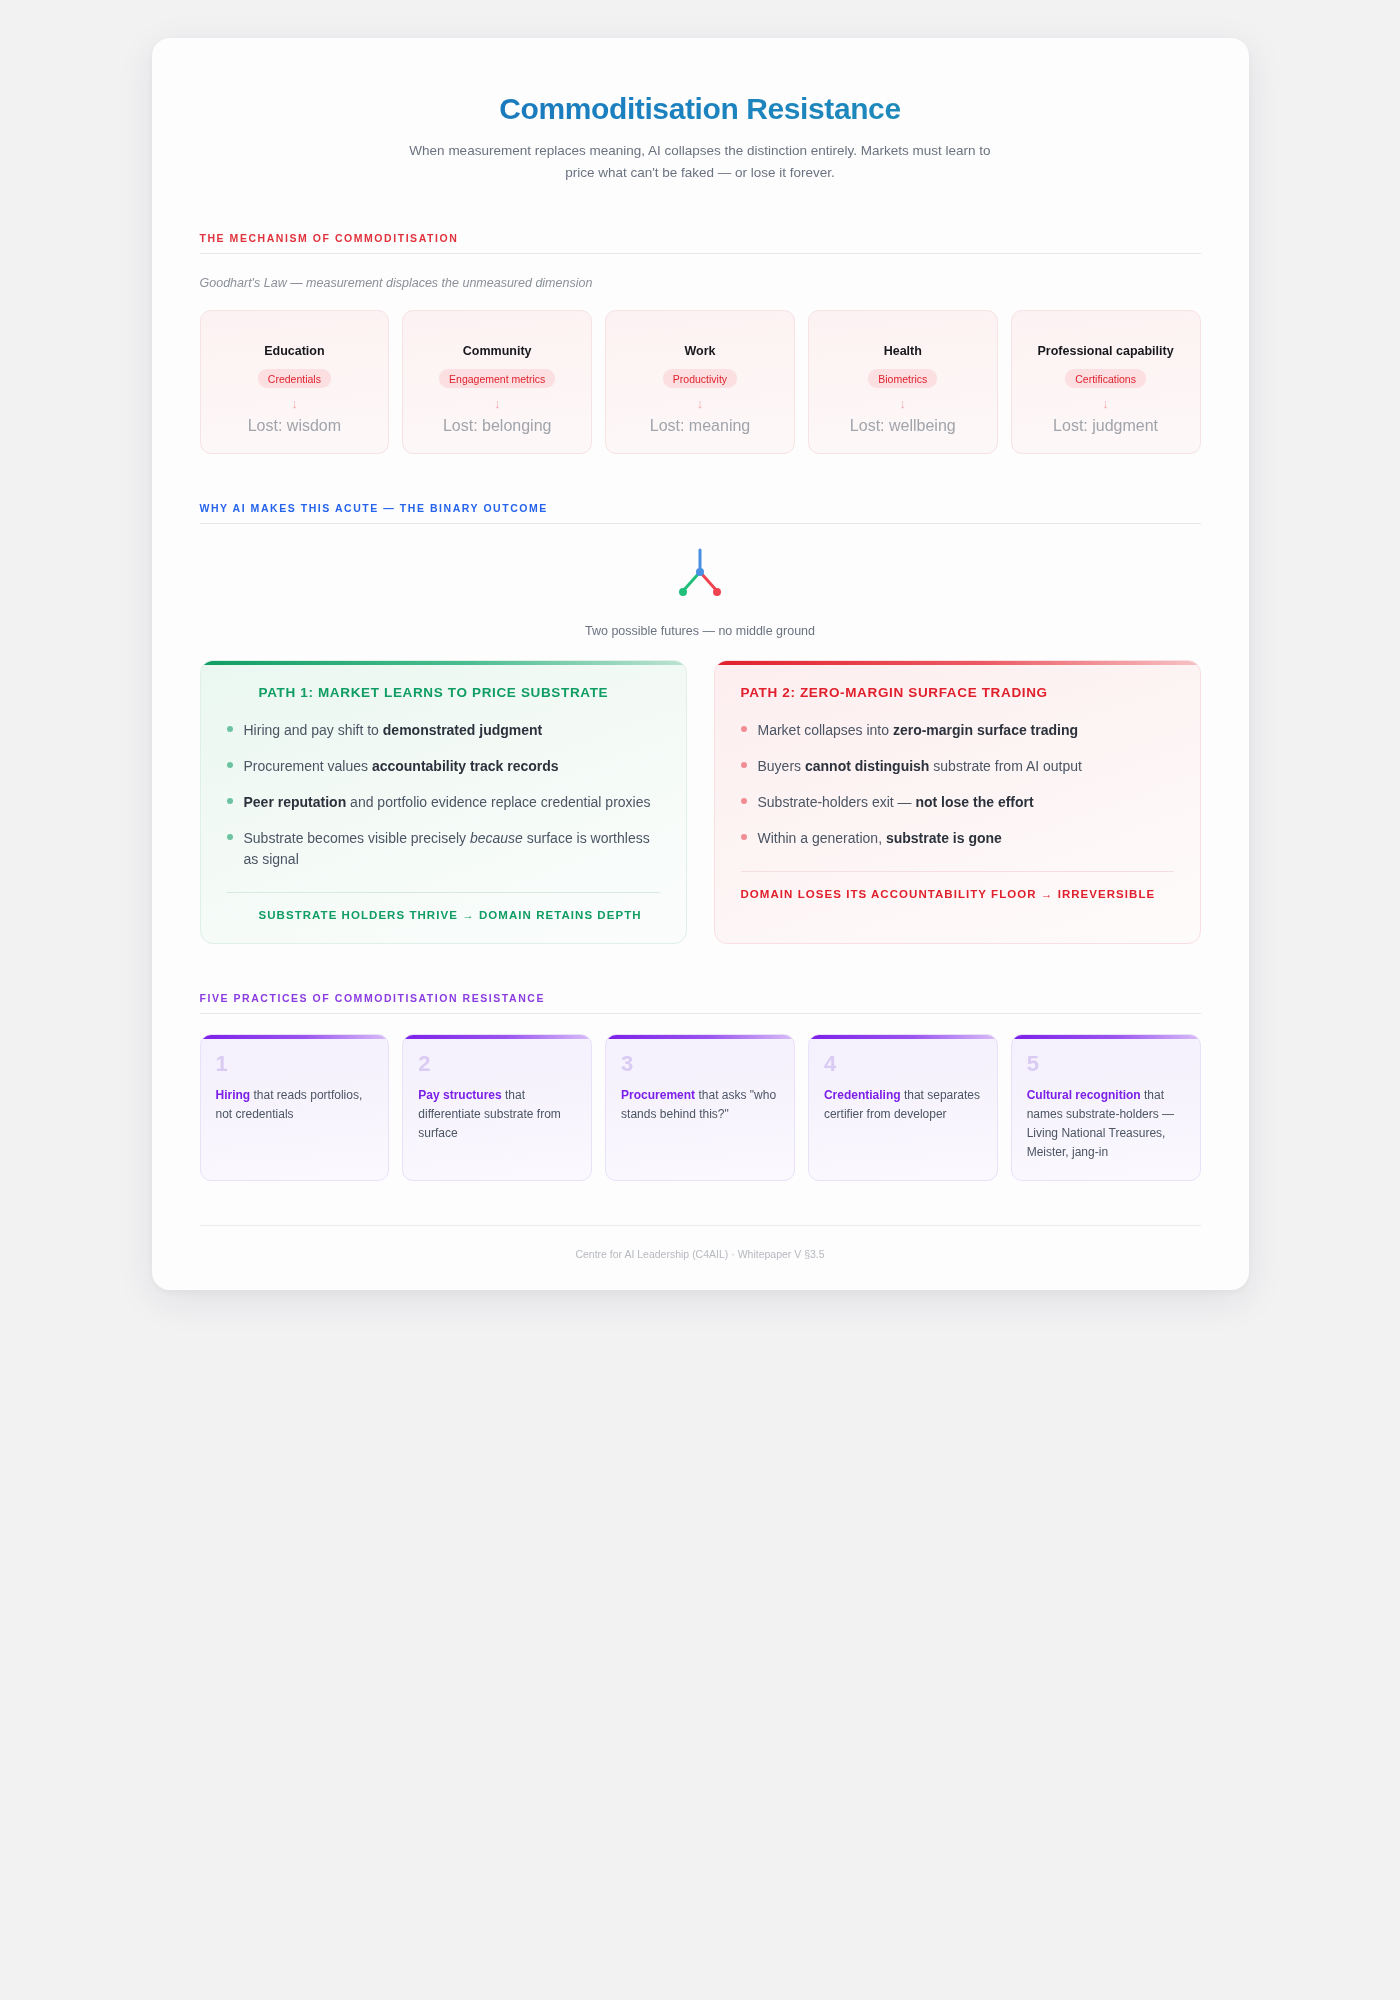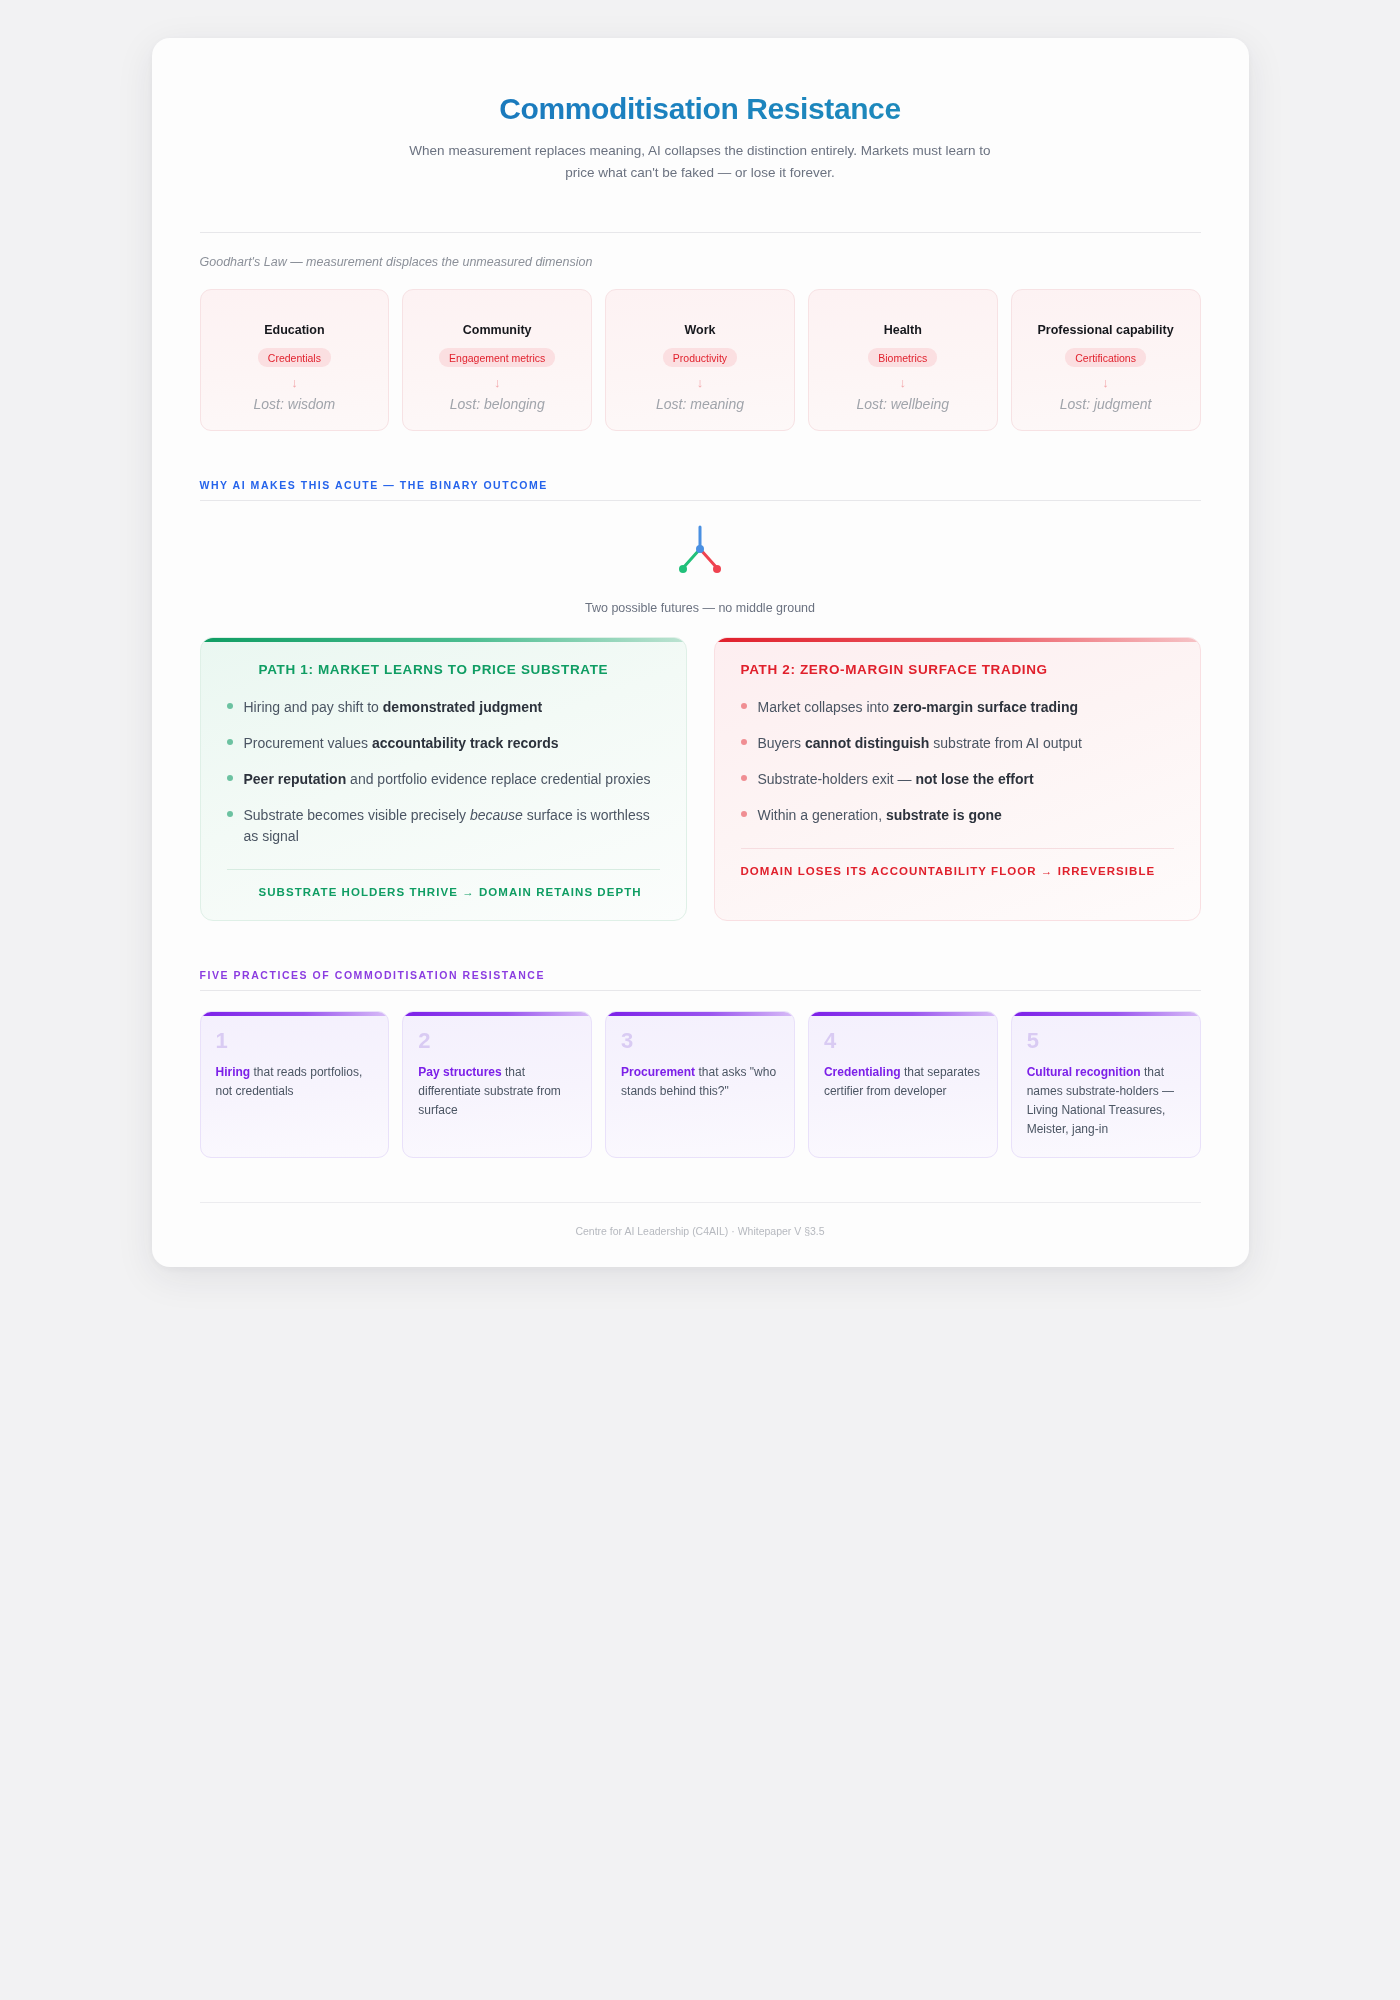--- a/index.html
+++ b/index.html
@@ -102,22 +102,21 @@
     border-radius: 9px;
     font-weight: normal;
   }
   .domain-arrow {
     font-size: 13px;
     color: #f3a6aa;
     margin: 9px 0 7px 0;
     line-height: 1;
   }
   .domain-lost {
-    font-size: 14px;
-    font-style: italic;
+    font-size: 16px;
     color: #a0a4ab;
   }
 
   
   .fork-wrap {
     text-align: center;
     padding-top: 22px;
   }
   .fork-caption {
     font-size: 12.5px;
@@ -258,20 +257,21 @@
 <div class="page">
 
   <div class="inner">
     <div class="doc-header">
       <div class="doc-title">Commoditisation Resistance</div>
       <div class="doc-sub">When measurement replaces meaning, AI collapses the distinction entirely. Markets must learn to price what can't be faked — or lose it forever.</div>
     </div>
   </div>
 
   <div class="inner section">
+    <div class="section-label lbl-red">THE MECHANISM OF COMMODITISATION</div>
     <div class="section-rule"></div>
     <div class="caption">Goodhart's Law — measurement displaces the unmeasured dimension</div>
 
     <div class="domain-grid">
       <div class="domain-card">
         <div class="domain-name">Education</div>
         <div><span class="domain-pill">Credentials</span></div>
         <div class="domain-arrow">↓</div>
         <div class="domain-lost">Lost: wisdom</div>
       </div>

